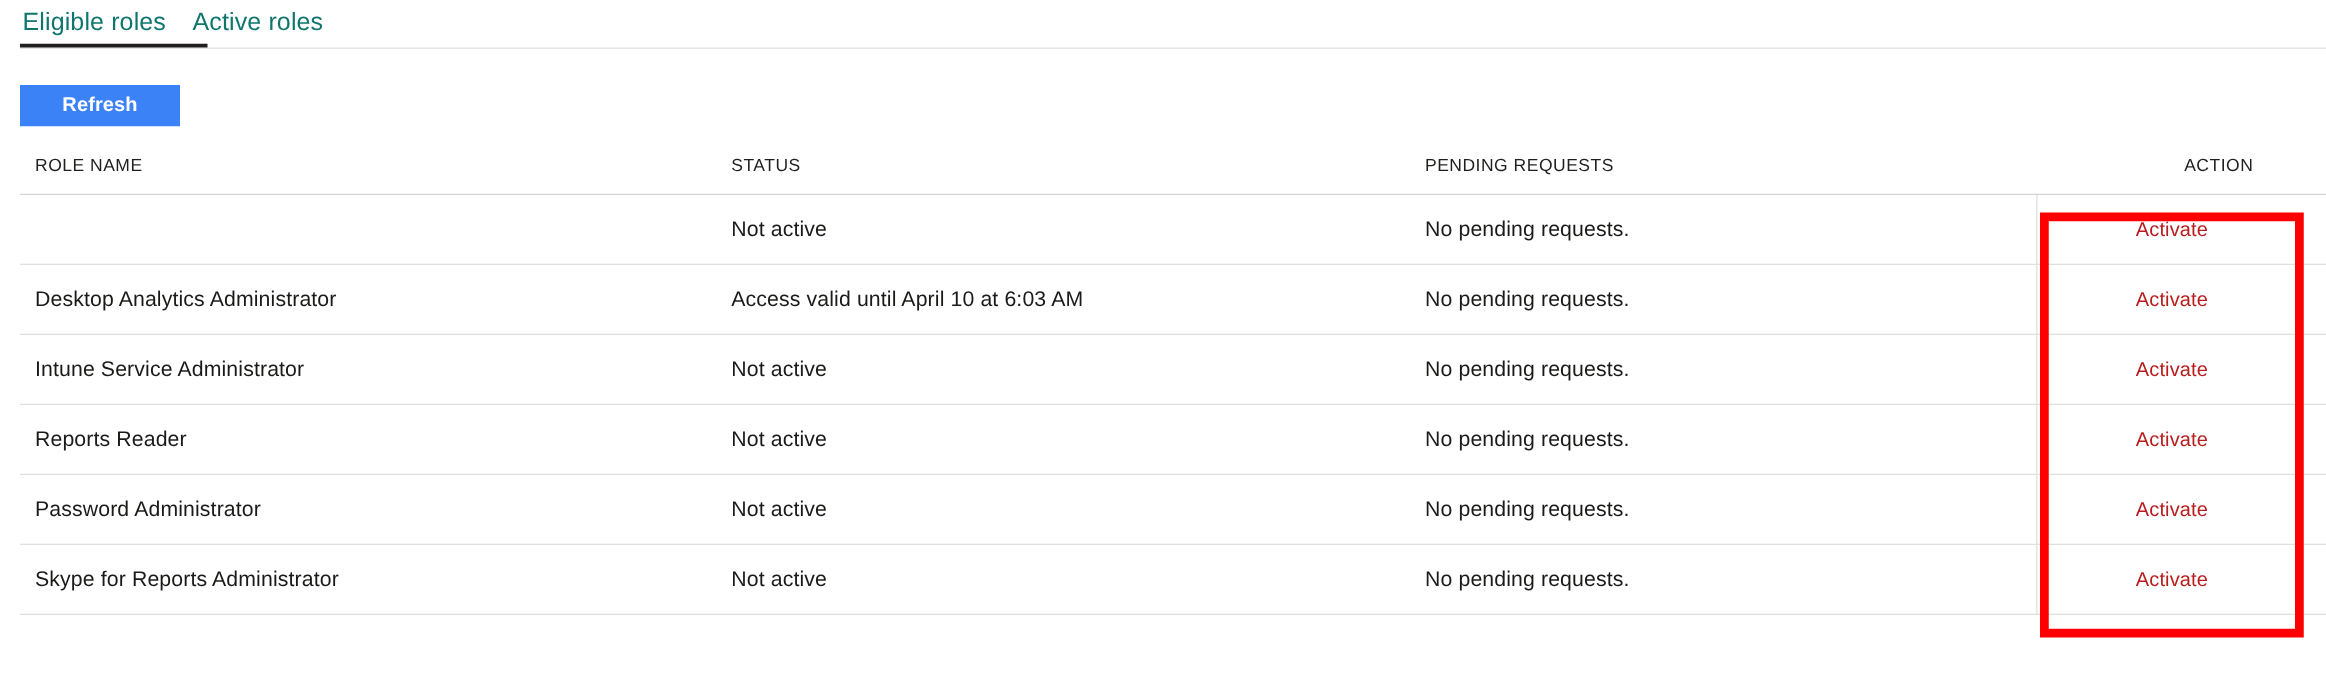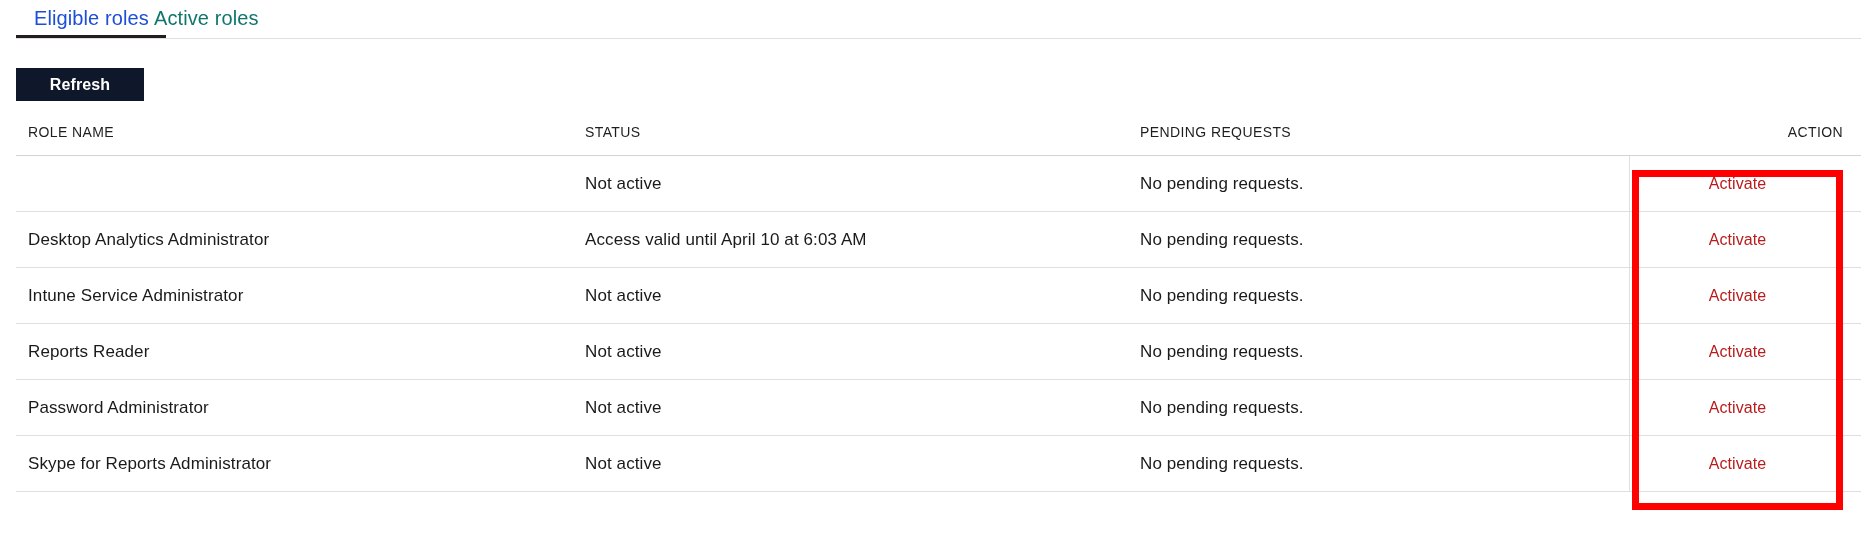--- a/index.html
+++ b/index.html
@@ -34,22 +34,22 @@
   }
   .tab {
     position: absolute;
     top: 5px;
     font-size: 20px;
     line-height: 26px;
     letter-spacing: 0.1px;
     white-space: nowrap;
   }
   .tab-eligible {
-    left: 34px;
-    color: #1d4ed8;
+    left: 18px;
+    color: #0f766e;
   }
   .tab-active {
     left: 154px;
     color: #0f766e;
     cursor: pointer;
   }
   .tab-underline {
     position: absolute;
     left: 16px;
     top: 35px;
@@ -65,21 +65,21 @@
     top: 40px;
     width: 1861px;
     height: 68px;
   }
   .refresh-button {
     position: absolute;
     left: 16px;
     top: 28px;
     width: 128px;
     height: 33px;
-    background: #0f172a;
+    background: #3b82f6;
     color: #ffffff;
     border: none;
     font-family: "Liberation Sans", sans-serif;
     font-size: 16px;
     font-weight: bold;
     letter-spacing: 0.1px;
     cursor: pointer;
     padding: 0;
   }
 
@@ -125,21 +125,21 @@
     line-height: 48px;
     font-size: 14px;
     font-weight: normal;
     letter-spacing: 0.4px;
     color: #201f1e;
   }
   .col-role   { left: 28px;   width: 540px; }
   .col-status { left: 585px;  width: 540px; }
   .col-req    { left: 1140px; width: 540px; }
   .col-action { left: 1632px; width: 211px; text-align: center; }
-  .row-header .col-action { left: 1707px; width: 136px; text-align: right; }
+  .row-header .col-action { left: 1707px; width: 136px; text-align: center; }
 
   .activate-link {
     color: #b91c1c;
     font-size: 16px;
     letter-spacing: 0.1px;
     cursor: pointer;
     text-decoration: none;
   }
 
   

